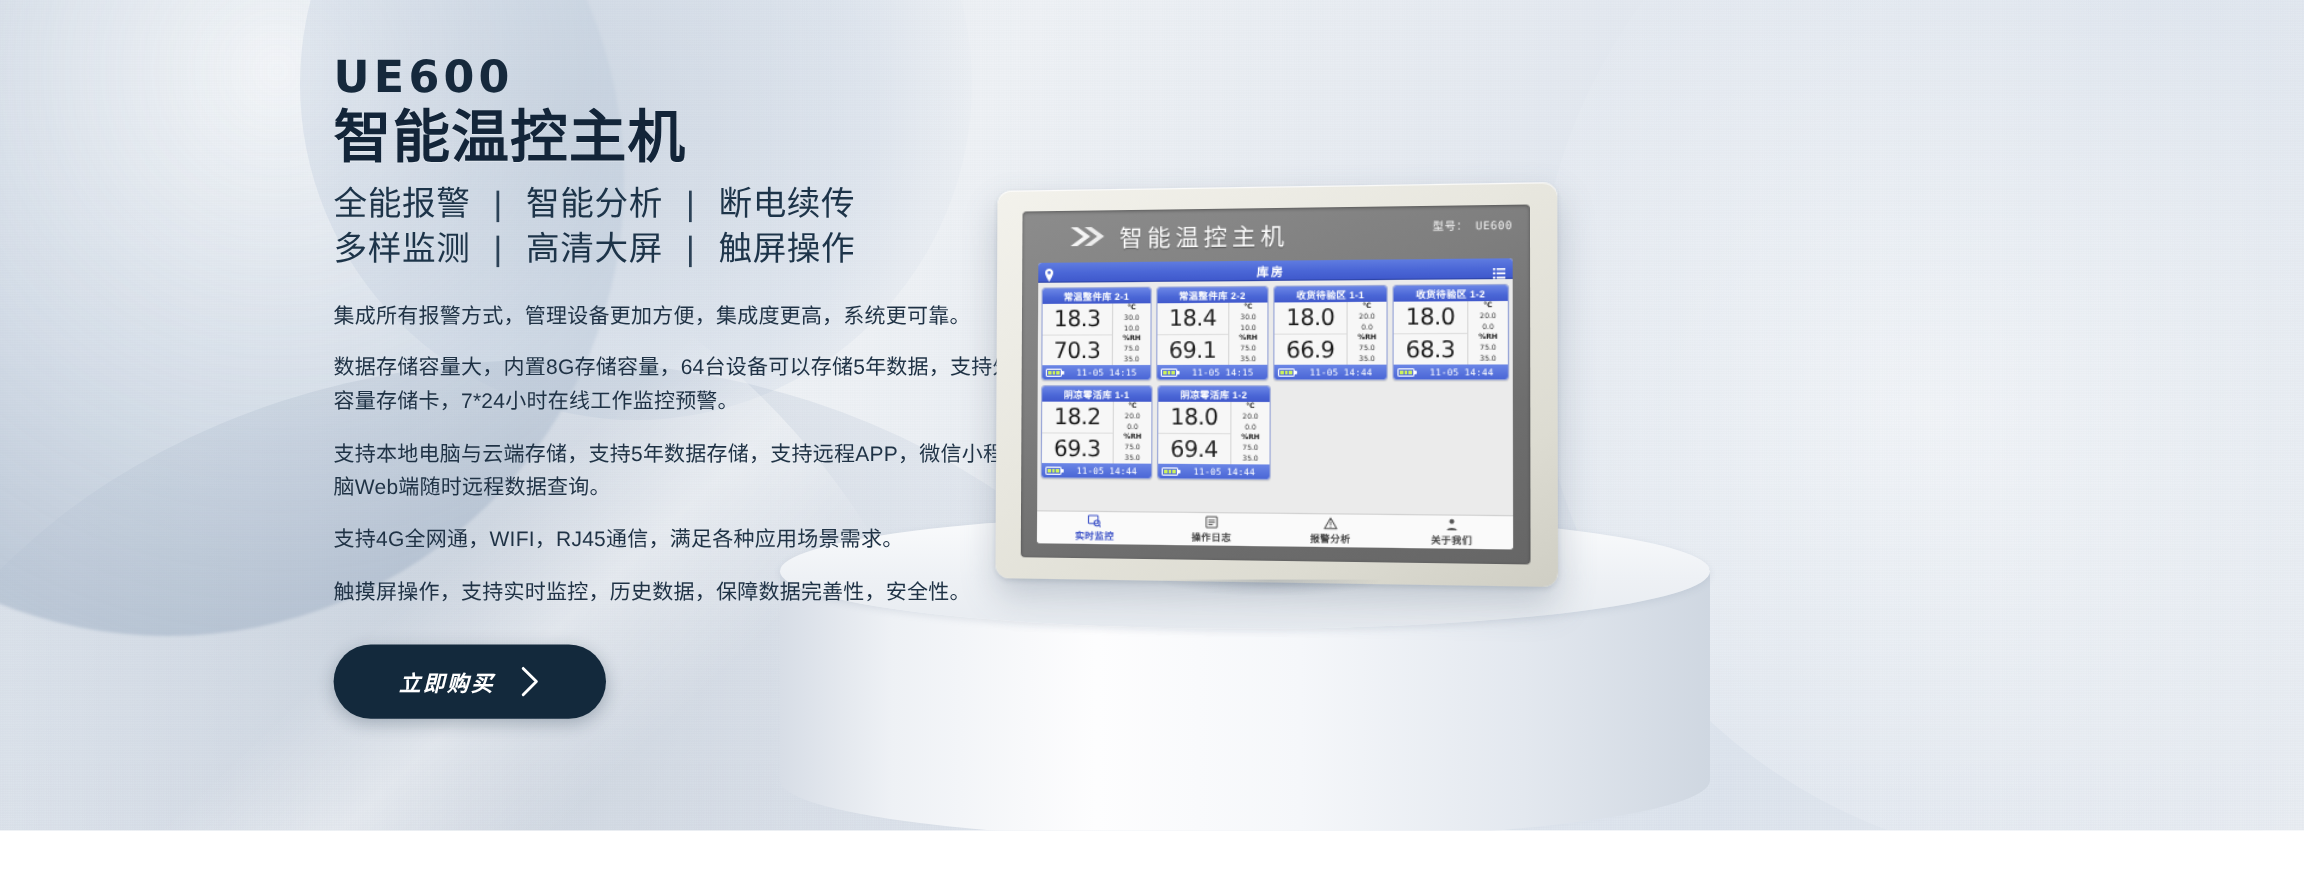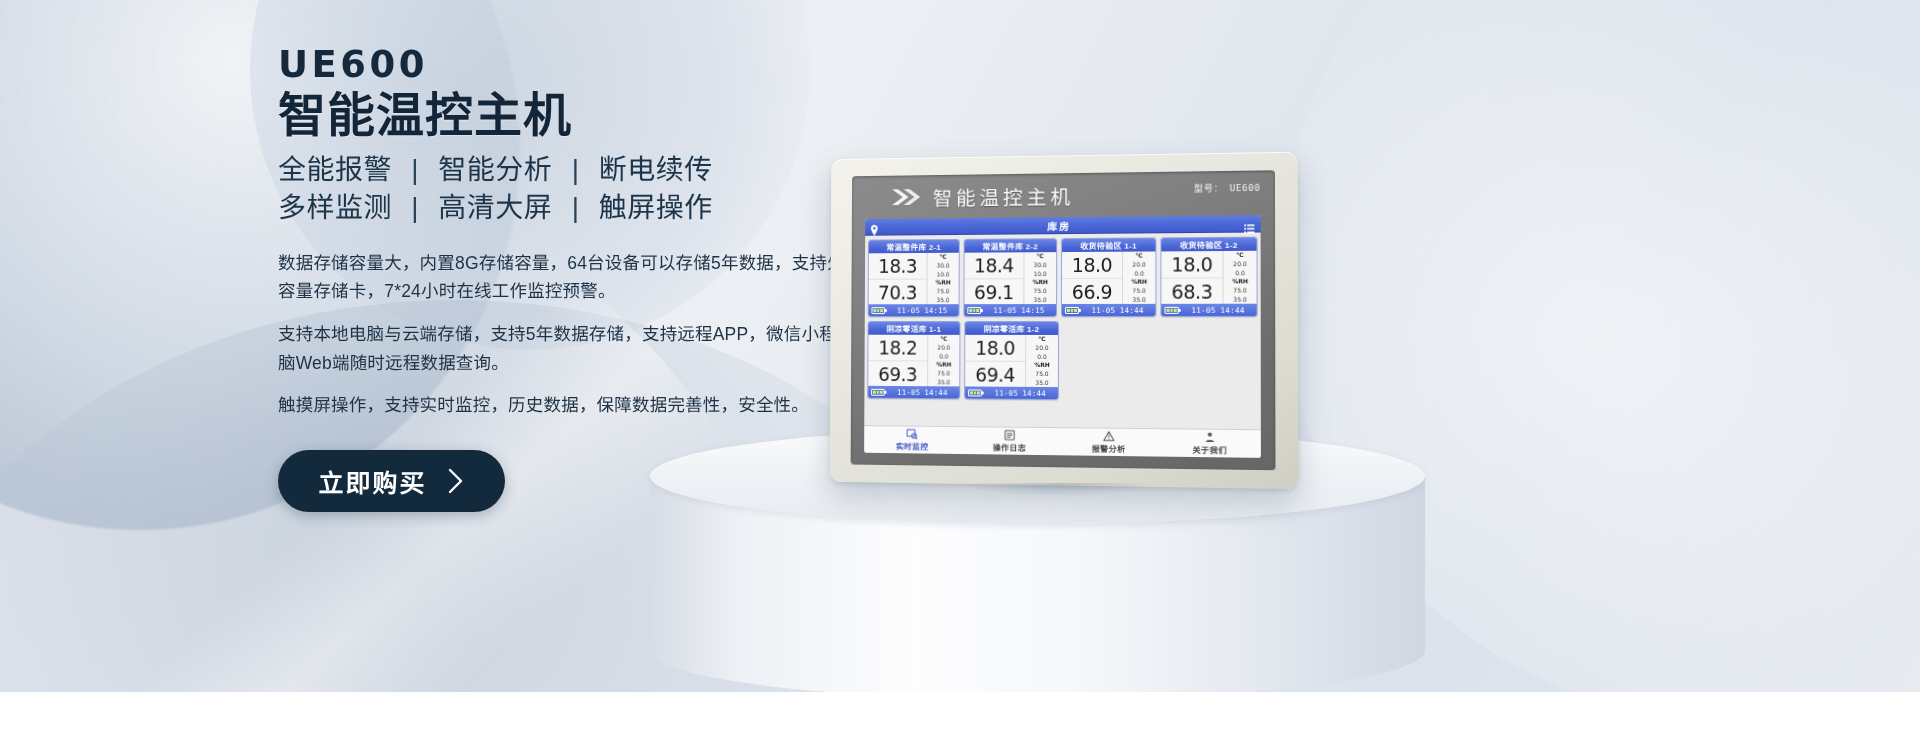--- a/index.html
+++ b/index.html
@@ -158,41 +158,42 @@
 
   .paragraphs { margin-top: 22px; }
   .paragraphs p {
     font-size: 17.5px;
     line-height: 1.62;
     color: #1f3245;
     margin-bottom: 15px;
     letter-spacing: .2px;
     max-width: 620px;
   }
-  .paragraphs p:last-child { margin-bottom: 0; font-family: Liberation Mono, monospace; }
+  .paragraphs p:last-child { margin-bottom: 0; }
 
   .cta {
     display: inline-flex;
     align-items: center;
     justify-content: center;
     gap: 20px;
     margin-top: 30px;
     width: 227px;
     height: 62px;
     background: #13293c;
     border-radius: 34px;
     border: none;
     cursor: pointer;
     box-shadow: 0 4px 14px rgba(19,41,60,.28);
   }
   .cta-label {
     color: #fff;
-    font-size: 25px;
+    font-size: 18px;
     font-weight: 700;
     letter-spacing: 2px;
+    font-style: italic;
   }
   .cta-arrow { display: flex; align-items: center; }
 
   
   .device {
     position: absolute;
     left: 824px; top: 155px;
     width: 470px; height: 330px;
     z-index: 6;
   }
@@ -433,22 +434,24 @@
       <div>
         <span>多样监测</span>
         <span class="sep">|</span>
         <span>高清大屏</span>
         <span class="sep">|</span>
         <span>触屏操作</span>
       </div>
     </div>
 
     <div class="paragraphs">
+      <p>集成所有报警方式，管理设备更加方便，集成度更高，系统更可靠。</p>
       <p>数据存储容量大，内置8G存储容量，64台设备可以存储5年数据，支持外挂更大容量存储卡，7*24小时在线工作监控预警。</p>
       <p>支持本地电脑与云端存储，支持5年数据存储，支持远程APP，微信小程序，电脑Web端随时远程数据查询。</p>
+      <p>支持4G全网通，WIFI，RJ45通信，满足各种应用场景需求。</p>
       <p>触摸屏操作，支持实时监控，历史数据，保障数据完善性，安全性。</p>
     </div>
 
     <button class="cta">
       <span class="cta-label">立即购买</span>
       <span class="cta-arrow">
         <svg width="18" height="28" viewBox="0 0 18 28" fill="none">
           <path d="M3 3 L14 14 L3 25" stroke="#ffffff" stroke-width="2.4" stroke-linecap="round" stroke-linejoin="round"></path>
         </svg>
       </span>

